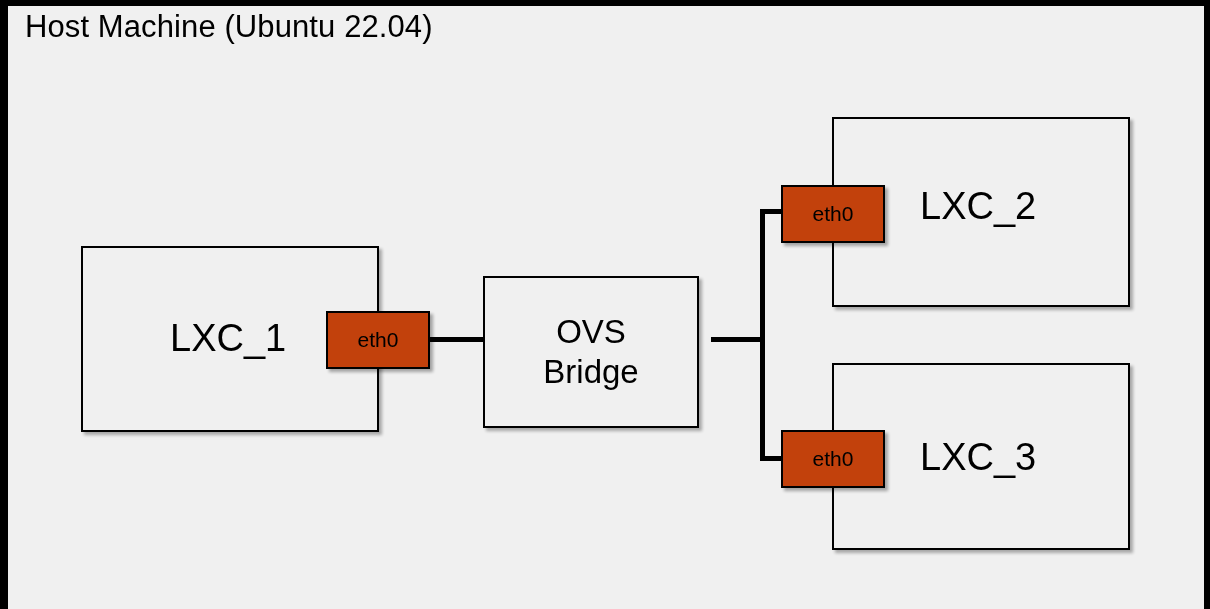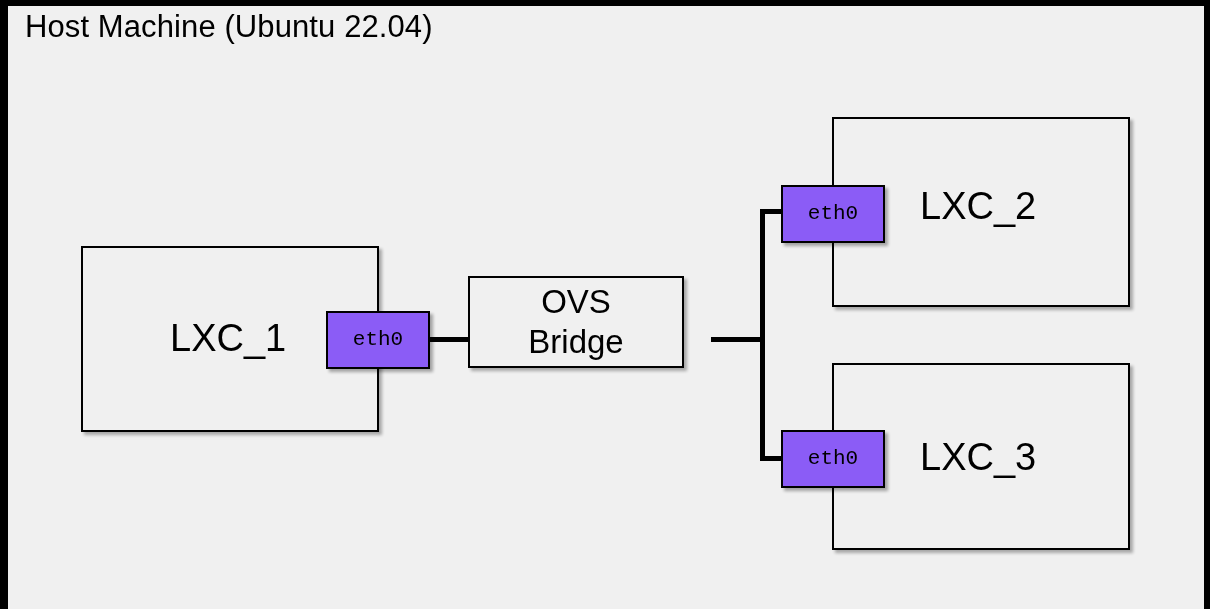--- a/index.html
+++ b/index.html
@@ -79,27 +79,26 @@
     line-height: 40px;
     color: #000000;
     white-space: nowrap;
   }
 
   
   .eth-port {
     position: absolute;
     box-sizing: border-box;
     border: 2px solid #000000;
-    background: #8b5cf6;
+    background: #c2410c;
     box-shadow: 3px 3px 3px rgba(0,0,0,0.32);
     display: flex;
     align-items: center;
     justify-content: center;
     z-index: 5;
-    font-family: Liberation Mono, monospace;
   }
   .eth-label {
     font-size: 21px;
     line-height: 24px;
     color: #000000;
     white-space: nowrap;
   }
 
   
   .wire-h {
@@ -133,21 +132,21 @@
 
   <div class="wire-h" style="left:760px; top:456px; width:26px;"></div>
 
   <div class="lxc-box" style="left:81px; top:246px; width:298px; height:186px;">
   </div>
   <div class="lxc-label" style="left:170px; top:316px;">LXC_1</div>
   <div class="eth-port" style="left:326px; top:311px; width:104px; height:58px;">
     <span class="eth-label">eth0</span>
   </div>
 
-  <div class="ovs-box" style="left:468px; top:276px; width:216px; height:92px;">
+  <div class="ovs-box" style="left:483px; top:276px; width:216px; height:152px;">
     <span class="ovs-line">OVS</span>
     <span class="ovs-line">Bridge</span>
   </div>
 
   <div class="lxc-box" style="left:832px; top:117px; width:298px; height:190px;">
   </div>
   <div class="lxc-label" style="left:920px; top:184px;">LXC_2</div>
   <div class="eth-port" style="left:781px; top:185px; width:104px; height:58px;">
     <span class="eth-label">eth0</span>
   </div>

